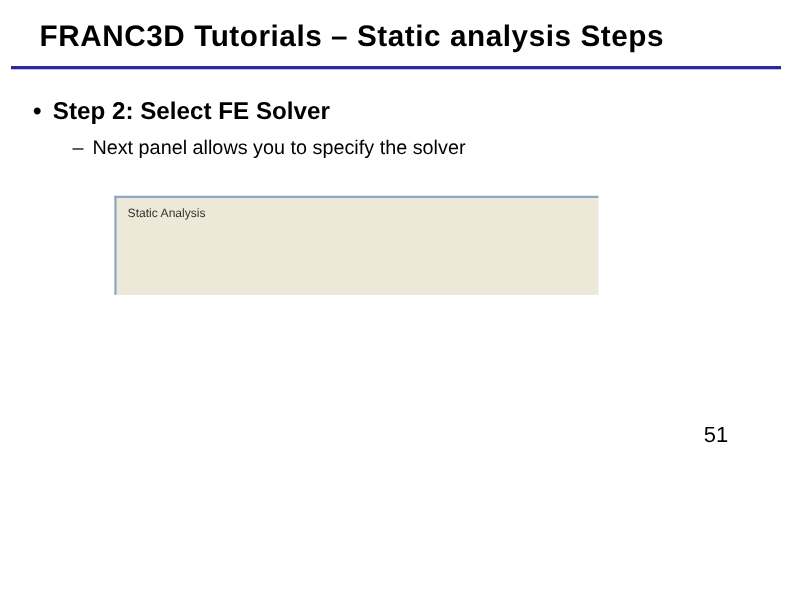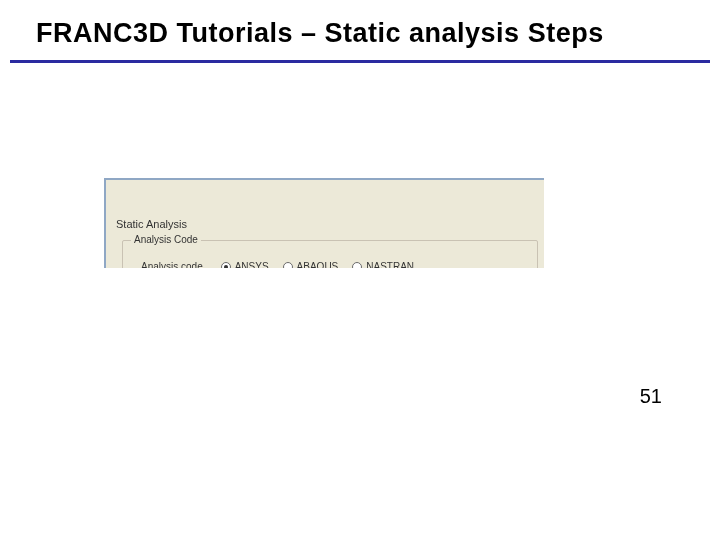--- a/index.html
+++ b/index.html
@@ -71,21 +71,20 @@
     box-sizing: border-box;
     overflow: hidden;
   }
   .panel-inner {
     position: absolute;
     top: 2px;
     left: 2px;
     right: 0;
     bottom: 0;
     background: #ece9d8;
-    margin-top: 30px;
   }
   .panel-title {
     position: absolute;
     top: 6px;
     left: 8px;
     font-size: 11px;
     color: #333;
   }
   .groupbox {
     position: absolute;
@@ -161,43 +160,29 @@
   }
 </style>
 </head>
 <body>
 
 <div class="slide">
 
   <div class="title">FRANC3D Tutorials – Static analysis Steps</div>
   <div class="rule"></div>
 
+  <div class="bullets">
+    <div class="lvl1">
+      <span class="dot">•</span><span>Step 2: Select FE Solver</span>
+    </div>
+    <div class="lvl2">
+      <span class="dash">–</span><span>Next panel allows you to specify the solver</span>
+    </div>
+  </div>
 
   <div class="panel-wrap">
     <div class="panel-inner">
       <div class="panel-title">Static Analysis</div>
-      <div class="groupbox">
-        <div class="groupbox-label">Analysis Code</div>
-        <div class="radio-row">
-          <span class="radio-left-label">Analysis code</span>
-
-          <span class="radio-opt">
-            <span class="radio-circle checked"></span>
-            <span>ANSYS</span>
-          </span>
-
-          <span class="radio-opt">
-            <span class="radio-circle"></span>
-            <span>ABAQUS</span>
-          </span>
-
-          <span class="radio-opt">
-            <span class="radio-circle"></span>
-            <span>NASTRAN</span>
-          </span>
-        </div>
-        <div class="line-under"></div>
-      </div>
     </div>
   </div>
 
   <div class="page-num">51</div>
 </div>
 
 </body></html>

